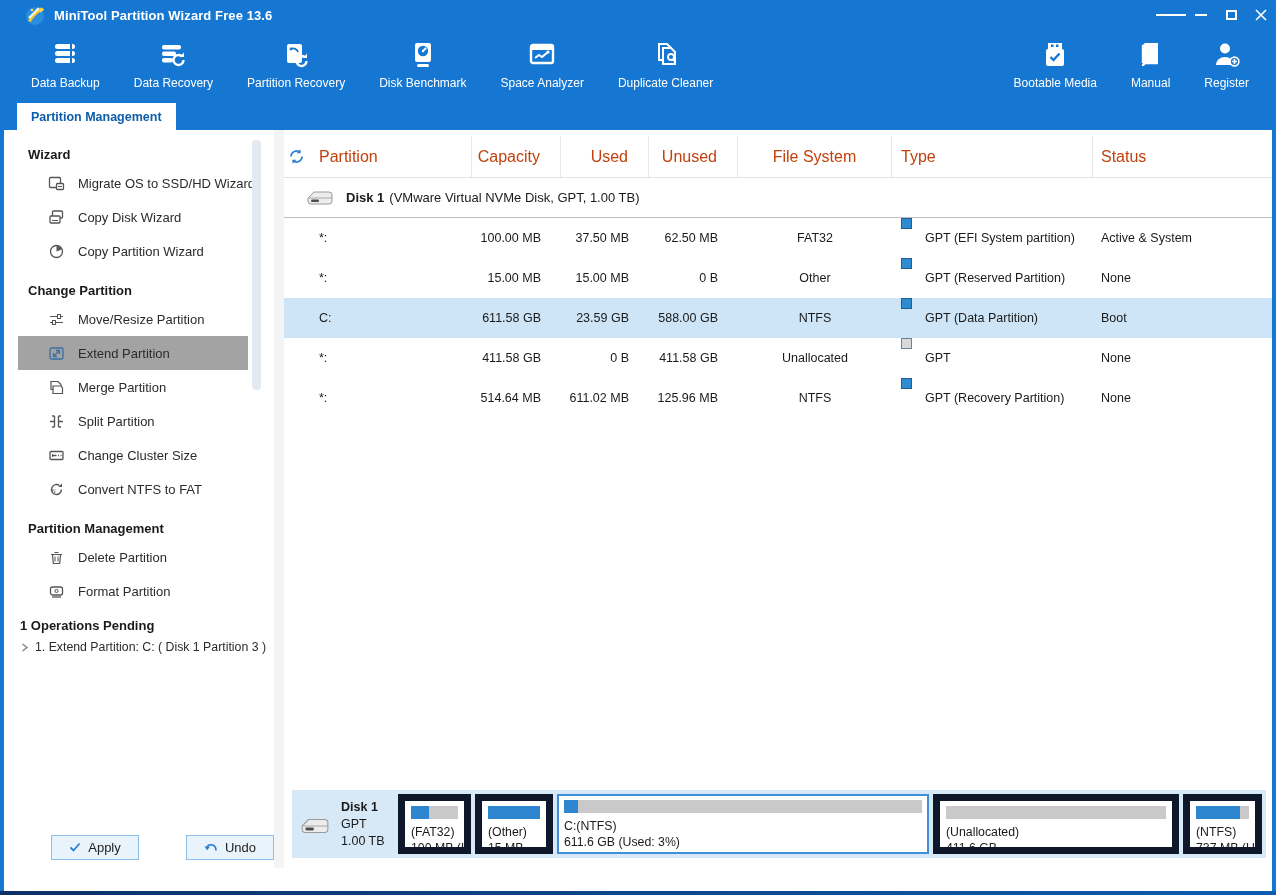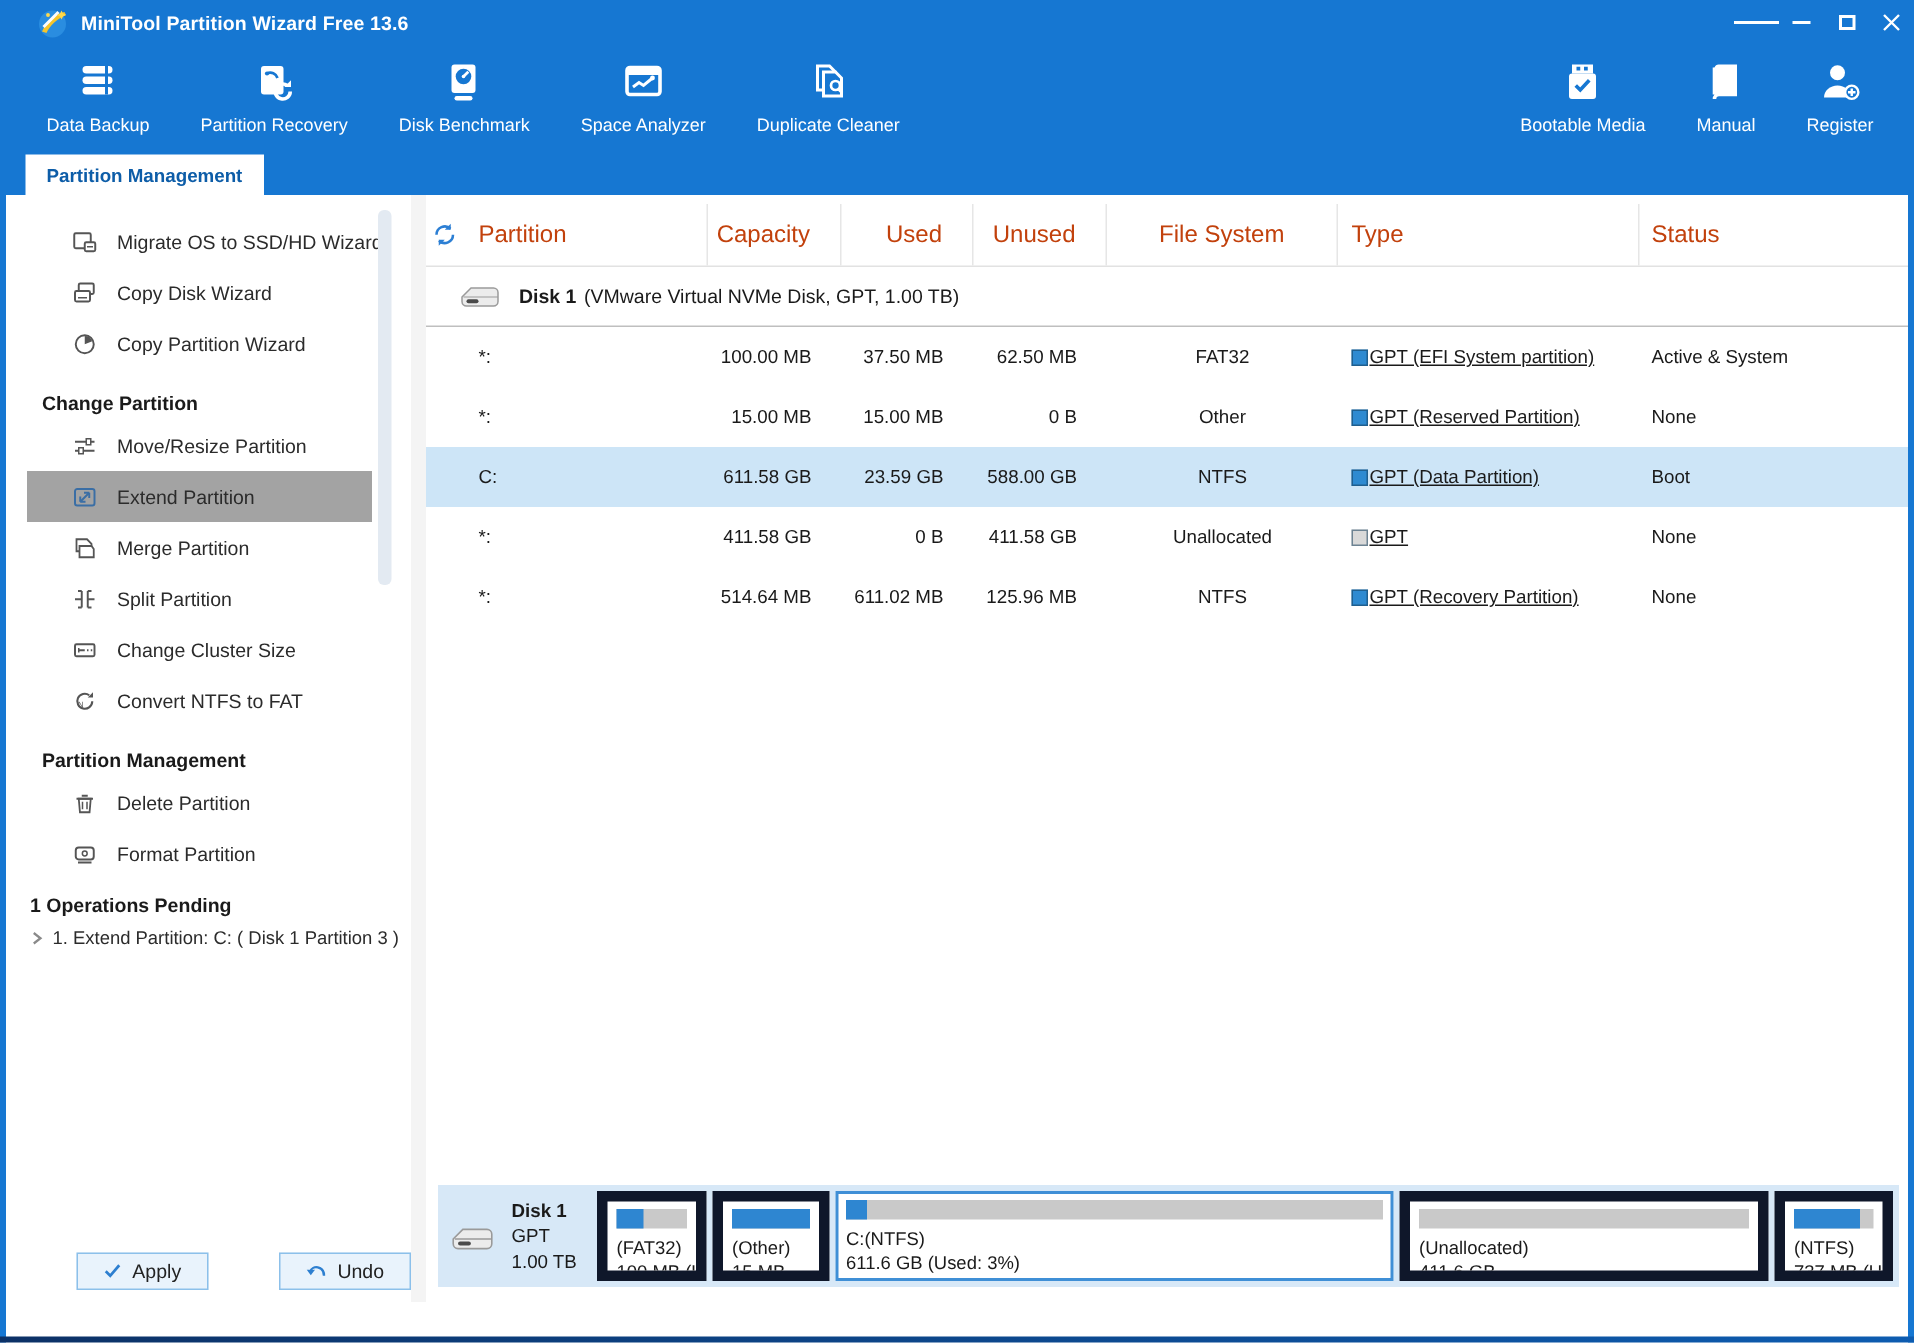--- a/index.html
+++ b/index.html
@@ -68,21 +68,21 @@
   .th-type { padding-left:9px; }
   .th-status { padding-left:8px; }
   .disk-row { height:40px; display:flex; align-items:center; border-bottom:1px solid #bfbfbf; cursor:default; }
   .disk-row .dicon { margin:0 12px 0 22px; }
   .disk-row .dname { font-weight:bold; font-size:13px; margin-right:5px; }
   .disk-row .dinfo { font-size:13px; }
   .trow { height:40px; font-size:12.5px; cursor:pointer; }
   .trow > div { line-height:40px; overflow:hidden; white-space:nowrap; }
   .trow.selected { background:#cde5f7; }
   .td-part { padding-left:35px; }
-  .td-type { display:flex; align-items:center; gap:1px; padding-left:9px;text-decoration:underline; }
+  .td-type { display:flex; align-items:flex-start; gap:13px; padding-left:9px; }
   .tsq { width:11px; height:11px; border:1px solid rgba(20,60,90,.55); flex:0 0 11px; }
   .td-status { padding-left:8px; }
 
   
   .diskmap { position:absolute; left:8px; top:660px; width:974px; height:68px; background:#d7e8f7; }
   .dm-label { position:absolute; left:0; top:0; width:104px; height:68px; }
   .dm-label .dicon { position:absolute; left:8px; top:26px; }
   .dm-label .l1 { position:absolute; left:49px; top:10px; font-weight:bold; font-size:12.5px; }
   .dm-label .l2 { position:absolute; left:49px; top:27px; font-size:12.5px; }
   .dm-label .l3 { position:absolute; left:49px; top:44px; font-size:12.5px; }
@@ -144,20 +144,34 @@
                 <rect x="5" y="18" width="20" height="5" rx="2.5"></rect>
                 <rect x="20" y="4" width="2" height="19" fill="#1677d2"></rect>
               </g>
             </svg>
         </span>
         <span class="tb-label">Data Backup</span>
       </div>
       <div class="tb-item">
         <span class="tb-icon">
           <svg width="30" height="30" viewBox="0 0 30 30">
+              <g fill="#fff">
+                <rect x="4" y="5" width="19" height="4.5" rx="2"></rect>
+                <rect x="4" y="11.5" width="14" height="4.5" rx="2"></rect>
+                <rect x="4" y="18" width="11" height="4.5" rx="2"></rect>
+              </g>
+              <path d="M25.5 20a5 5 0 1 1-2-4" stroke="#fff" stroke-width="2.4" fill="none"></path>
+              <path d="M26 12.5v4.5h-4.5z" fill="#fff"></path>
+            </svg>
+        </span>
+        <span class="tb-label">Data Recovery</span>
+      </div>
+      <div class="tb-item">
+        <span class="tb-icon">
+          <svg width="30" height="30" viewBox="0 0 30 30">
               <rect x="6" y="4" width="15" height="19" rx="2" fill="#fff"></rect>
               <path d="M10 9 a5 5 0 0 1 7 3" stroke="#1677d2" stroke-width="1.8" fill="none"></path>
               <circle cx="10" cy="9" r="1.4" fill="#1677d2"></circle>
               <path d="M25.5 21a5 5 0 1 1-2-4" stroke="#fff" stroke-width="2.4" fill="none"></path>
               <path d="M26 13.5v4.5h-4.5z" fill="#fff"></path>
             </svg>
         </span>
         <span class="tb-label">Partition Recovery</span>
       </div>
       <div class="tb-item">
@@ -233,20 +247,21 @@
   </div>
 
   <div class="tabrow">
     <div class="tab-active">Partition Management</div>
   </div>
 
   <div class="content">
 
     <div class="sidebar">
       <div class="sb-inner">
+        <div class="sb-title">Wizard</div>
 
         <div class="sb-item">
           <span class="icn">
             <svg width="17" height="17" viewBox="0 0 17 17">
                 <rect x="1.5" y="2.5" width="11" height="10" rx="1" fill="none" stroke="#555" stroke-width="1.3"></rect>
                 <rect x="8.5" y="8.5" width="7" height="6" rx="1" fill="#fff" stroke="#555" stroke-width="1.3"></rect>
                 <path d="M10 11.5 h4" stroke="#555"></path>
               </svg>
           </span>
           <span class="lbl">Migrate OS to SSD/HD Wizard</span>

